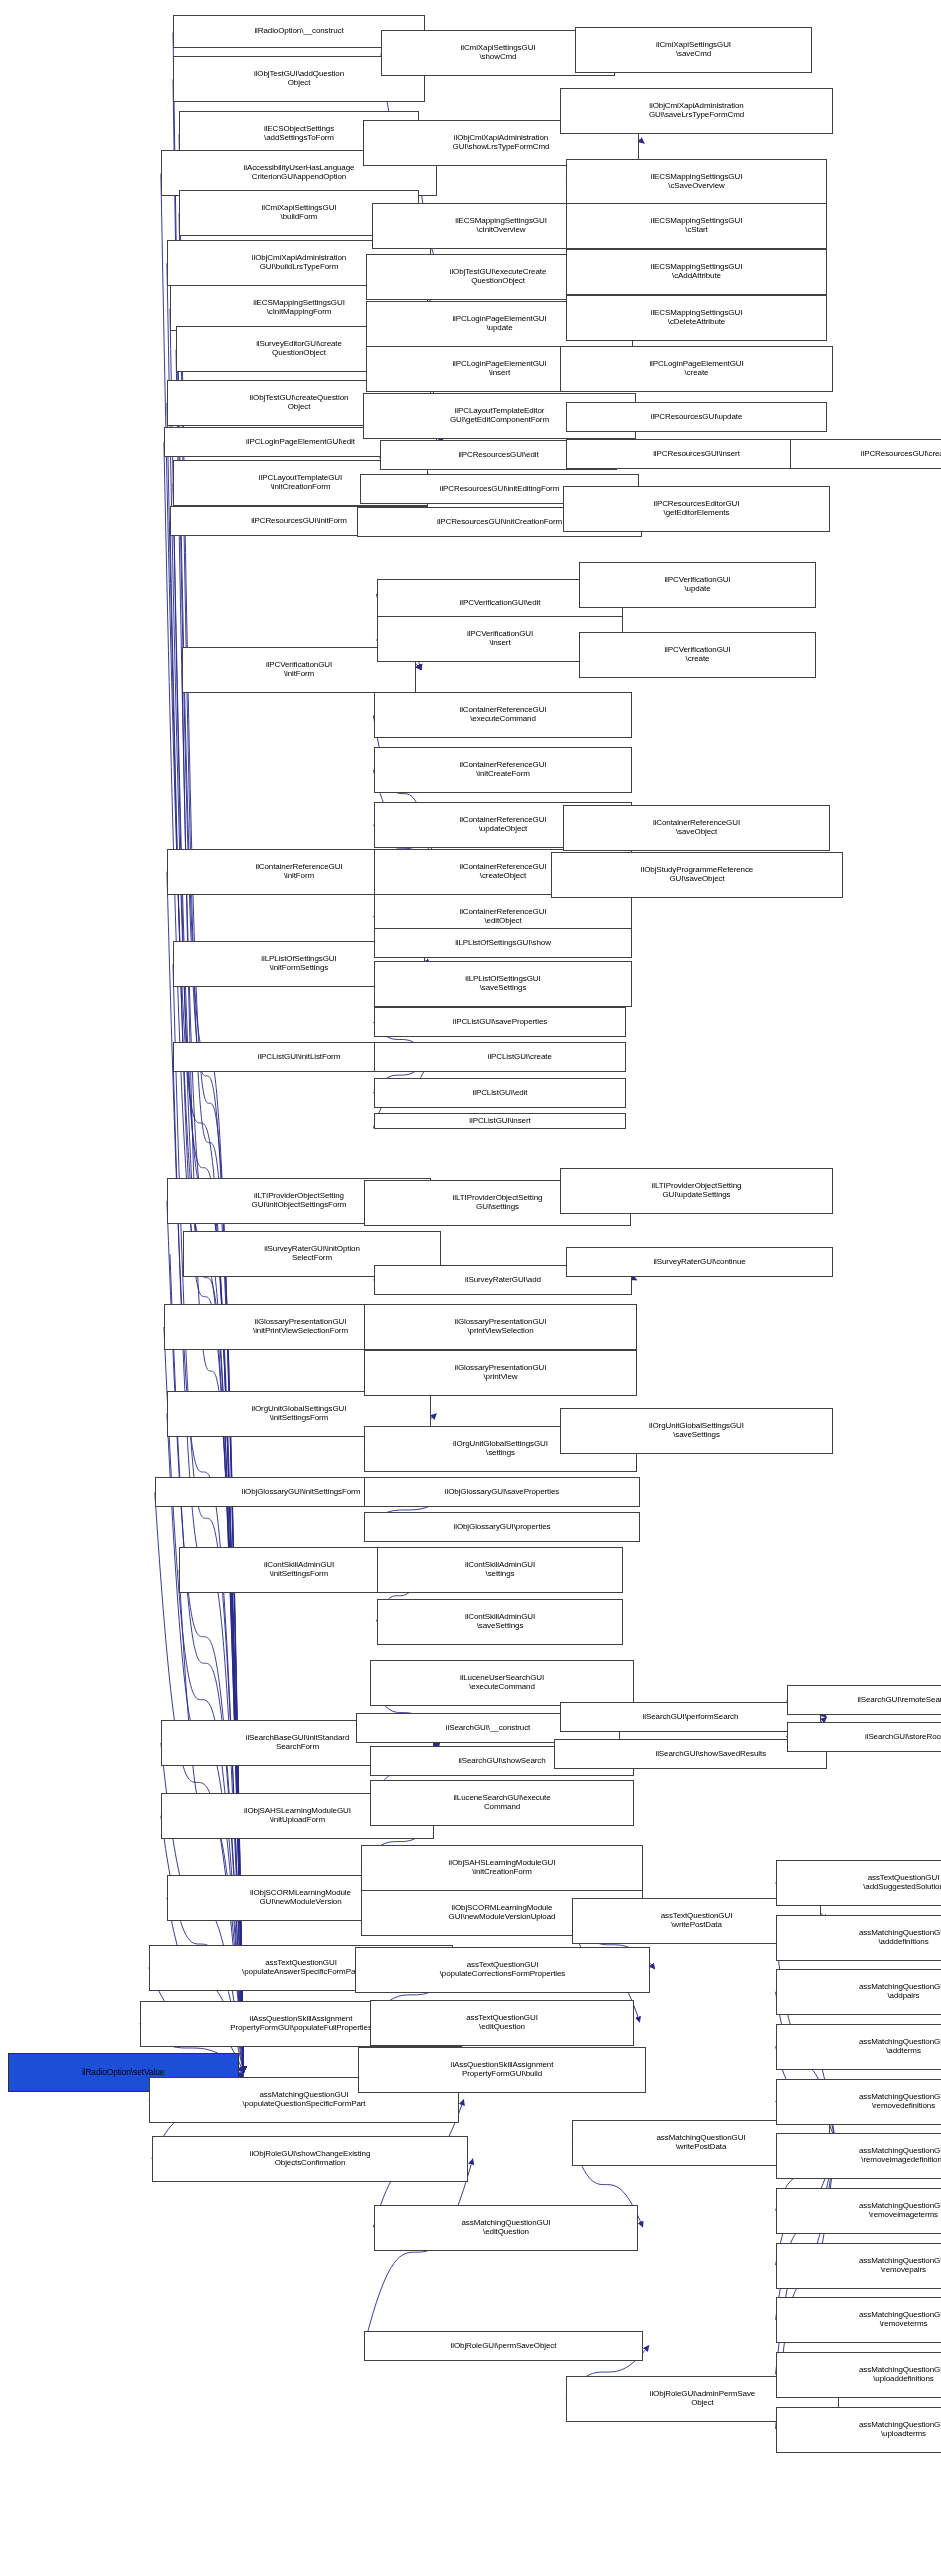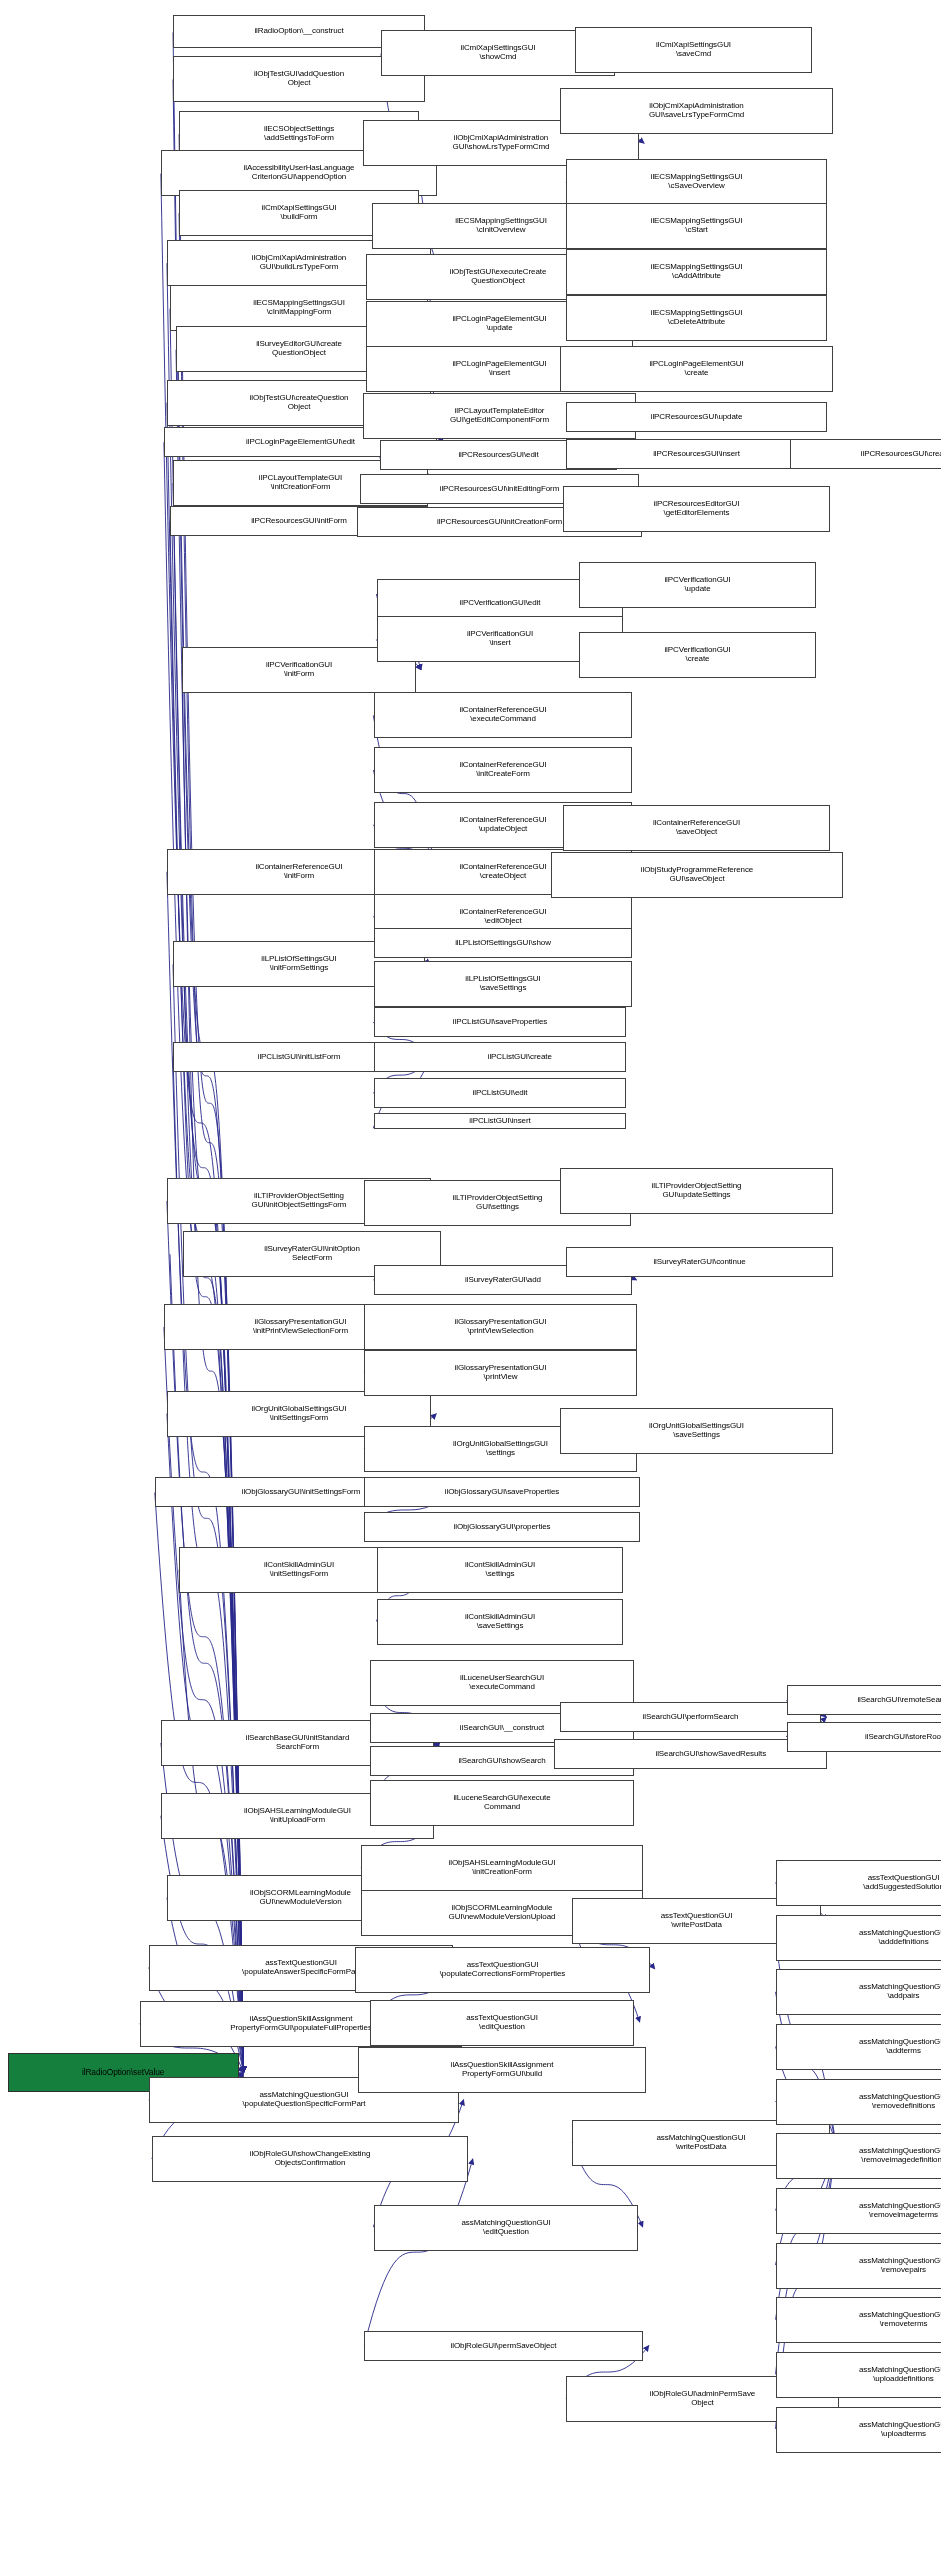--- a/index.html
+++ b/index.html
@@ -33,21 +33,21 @@
     justify-content: center;
     text-align: center;
     font-size: 8px;
     line-height: 8.7px;
     letter-spacing: -0.1px;
     white-space: pre-line;
     padding: 0 1.5px;
     z-index: 2;
   }
   .node.root {
-    background: #15803d;
+    background: #1d4ed8;
     border: 0.8px solid #303030;
     font-size: 8.4px;
   }
 </style>
 </head>
 <body>
 
 <div id="canvas">
   <svg id="edges" xmlns="http://www.w3.org/2000/svg" viewBox="0 0 1240 3393">
     <defs>
@@ -271,21 +271,21 @@
       <div class="node" style="left: 364px; top: 1426px; width: 273px; height: 46px;"><span>ilOrgUnitGlobalSettingsGUI
 \settings</span></div>
       <div class="node" style="left: 364px; top: 1477px; width: 276px; height: 30px;"><span>ilObjGlossaryGUI\saveProperties</span></div>
       <div class="node" style="left: 364px; top: 1512px; width: 276px; height: 30px;"><span>ilObjGlossaryGUI\properties</span></div>
       <div class="node" style="left: 377px; top: 1547px; width: 246px; height: 46px;"><span>ilContSkillAdminGUI
 \settings</span></div>
       <div class="node" style="left: 377px; top: 1599px; width: 246px; height: 46px;"><span>ilContSkillAdminGUI
 \saveSettings</span></div>
       <div class="node" style="left: 370px; top: 1660px; width: 264px; height: 46px;"><span>ilLuceneUserSearchGUI
 \executeCommand</span></div>
-      <div class="node" style="left: 370px; top: 1713px; width: 264px; height: 30px;"><span>ilSearchGUI\__construct</span></div>
+      <div class="node" style="left: 356px; top: 1713px; width: 264px; height: 30px;"><span>ilSearchGUI\__construct</span></div>
       <div class="node" style="left: 370px; top: 1746px; width: 264px; height: 30px;"><span>ilSearchGUI\showSearch</span></div>
       <div class="node" style="left: 370px; top: 1780px; width: 264px; height: 46px;"><span>ilLuceneSearchGUI\execute
 Command</span></div>
       <div class="node" style="left: 361px; top: 1845px; width: 282px; height: 46px;"><span>ilObjSAHSLearningModuleGUI
 \initCreationForm</span></div>
       <div class="node" style="left: 361px; top: 1890px; width: 282px; height: 46px;"><span>ilObjSCORMLearningModule
 GUI\newModuleVersionUpload</span></div>
       <div class="node" style="left: 355px; top: 1947px; width: 295px; height: 46px;"><span>assTextQuestionGUI
 \populateCorrectionsFormProperties</span></div>
       <div class="node" style="left: 370px; top: 2000px; width: 264px; height: 46px;"><span>assTextQuestionGUI

